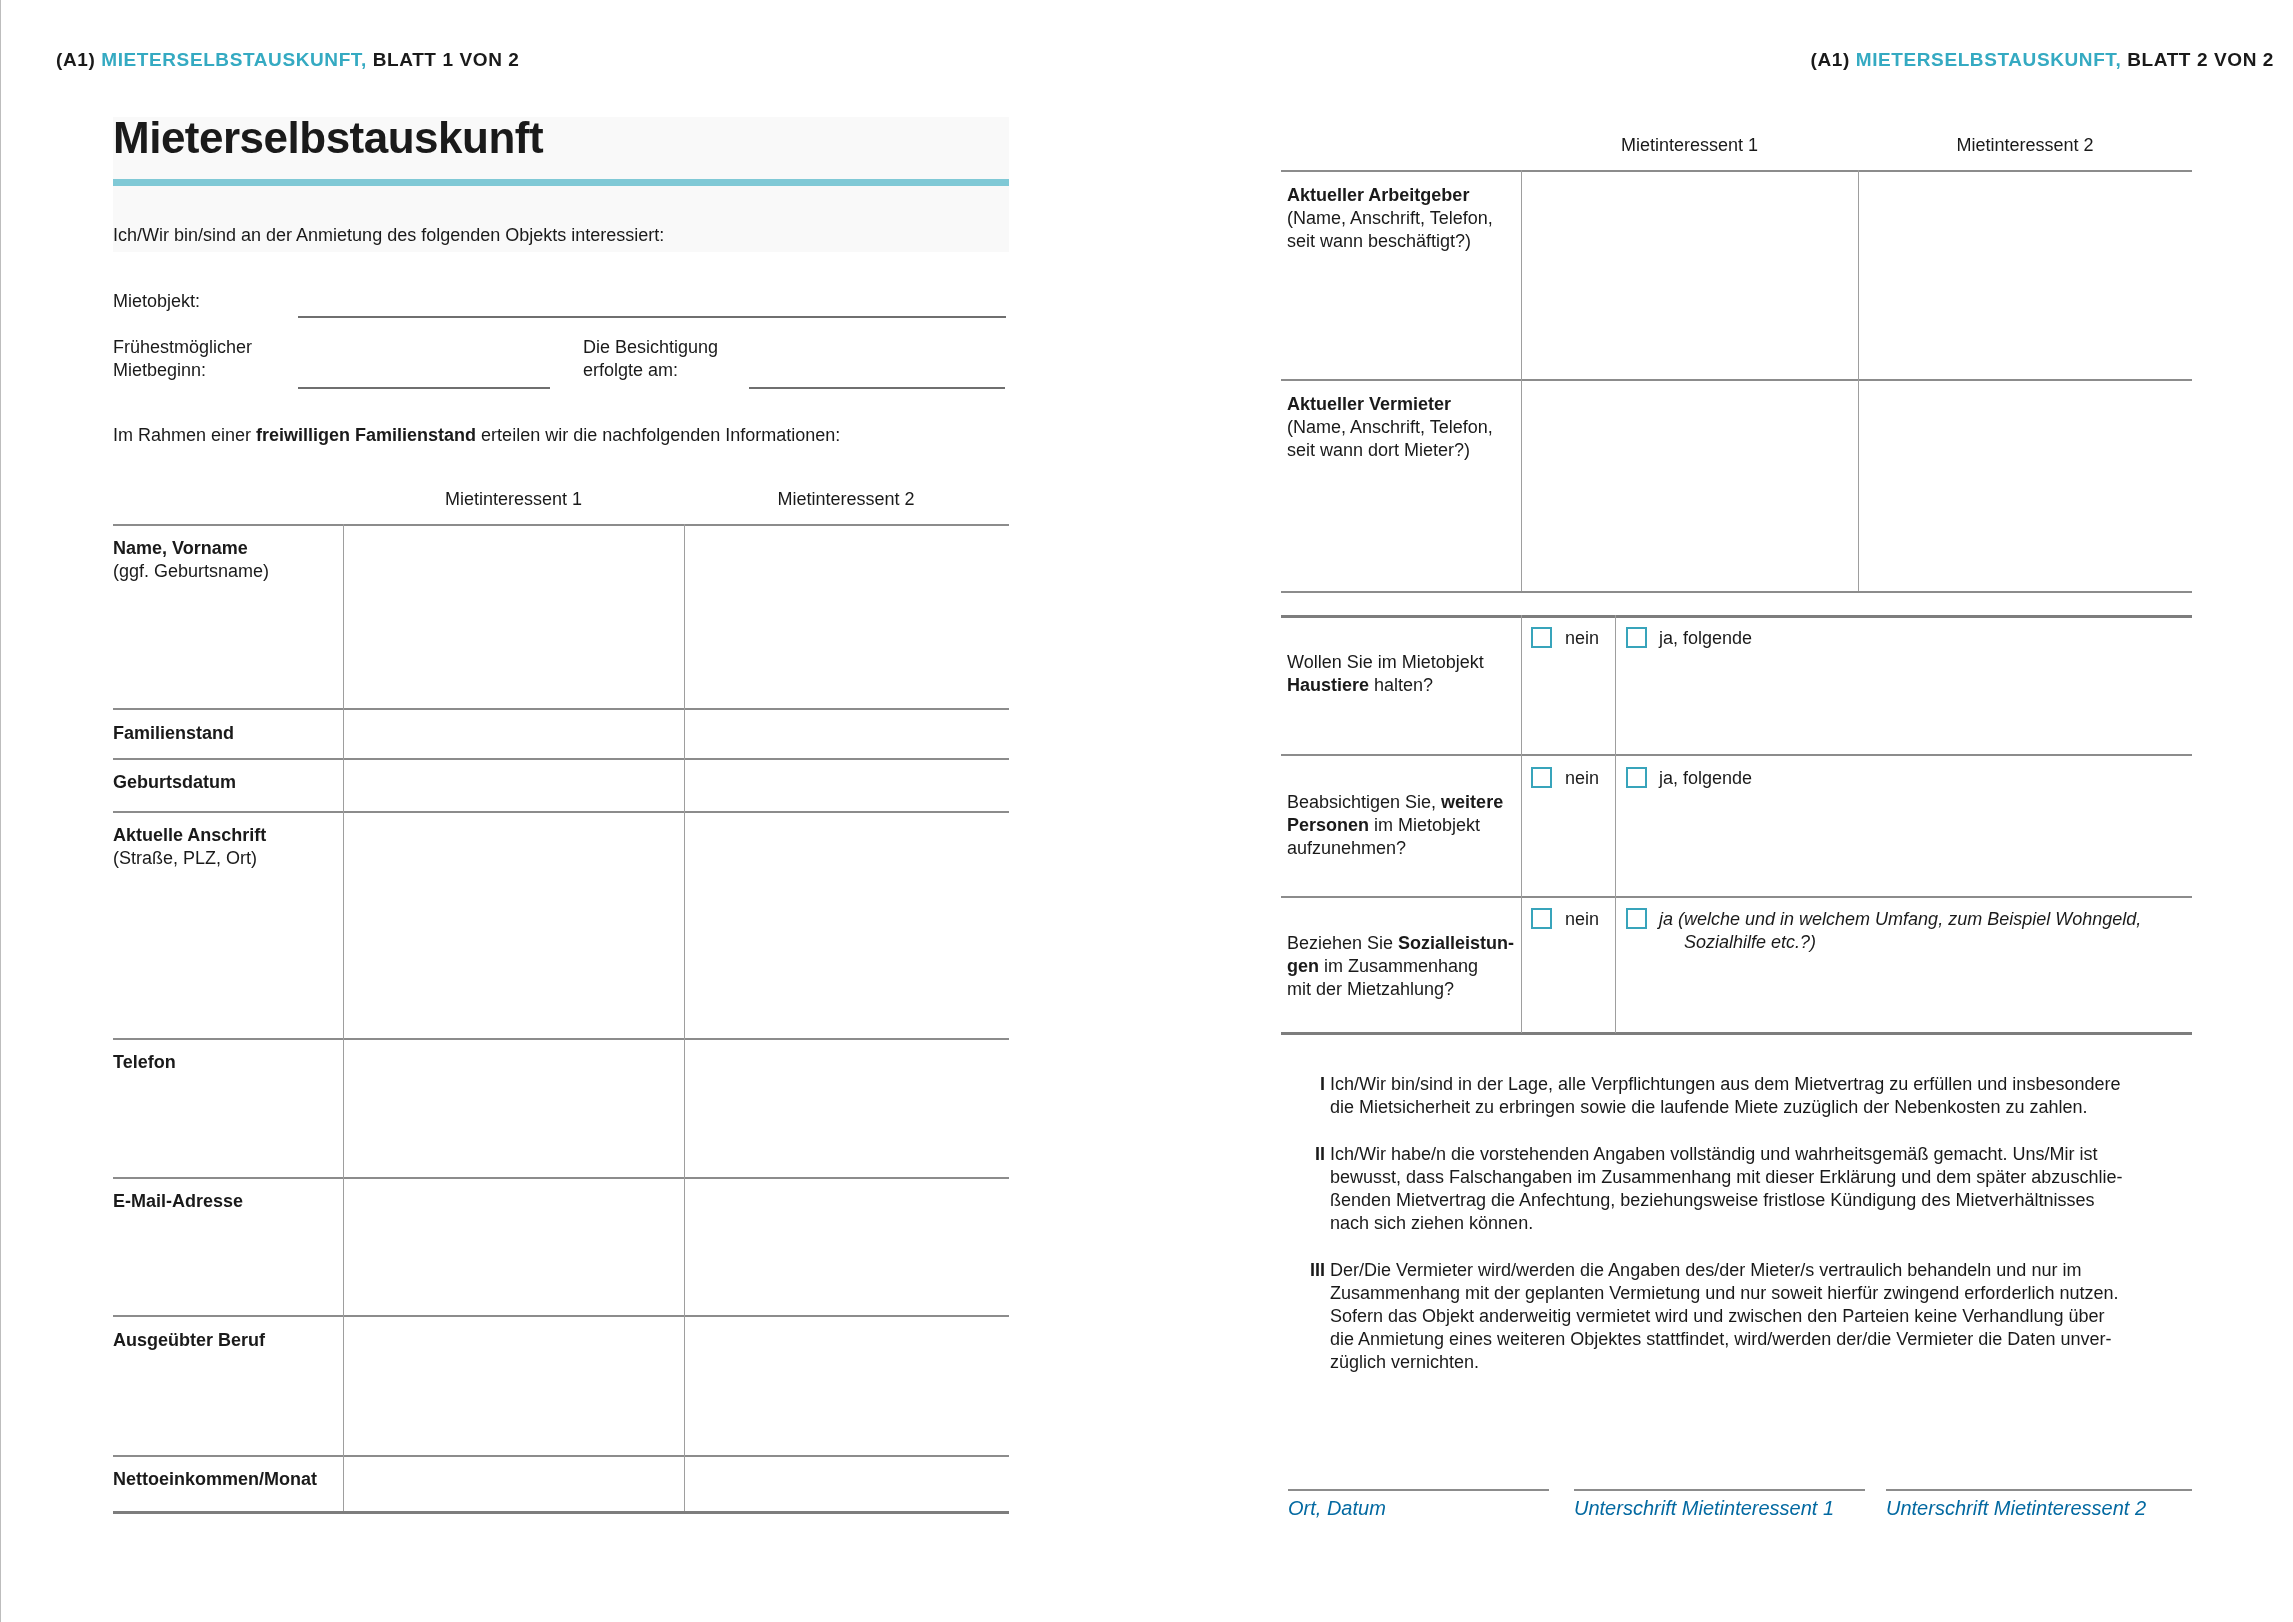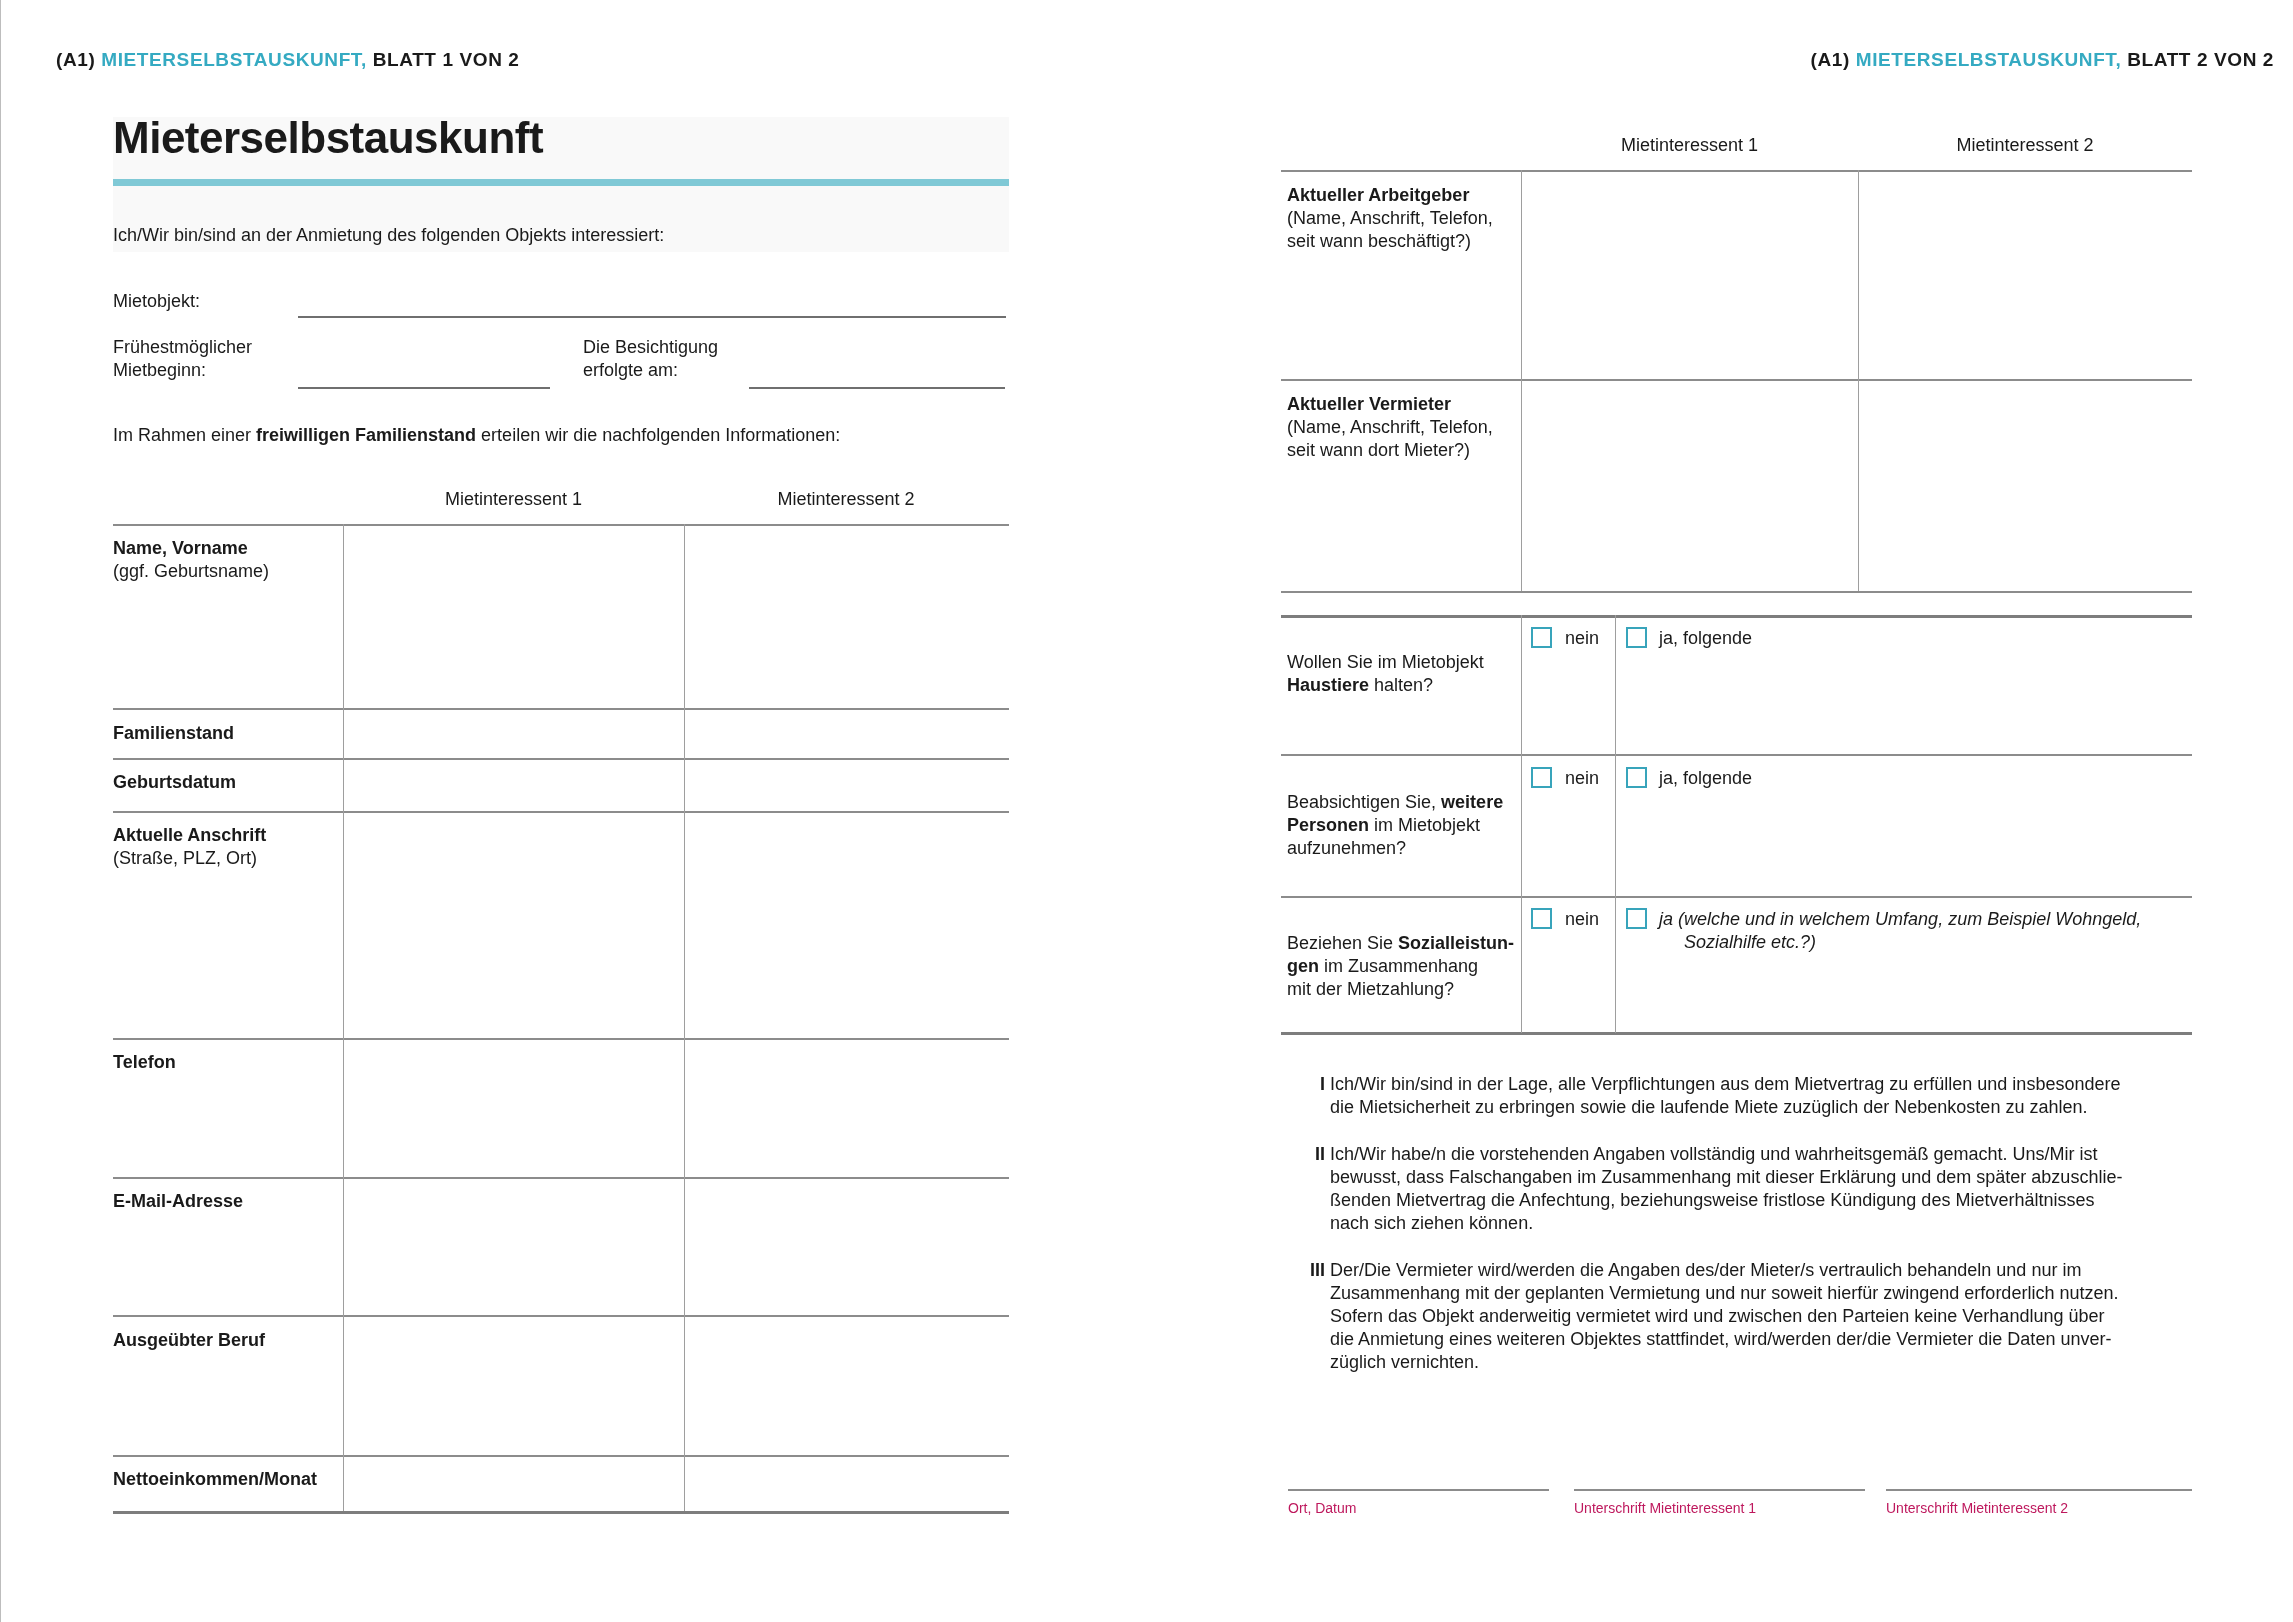--- a/index.html
+++ b/index.html
@@ -18,21 +18,21 @@
   .fieldline{position:absolute;height:1.9px;background:#6f6f6f;}
   .pageheader{font-size:19px;font-weight:bold;letter-spacing:0.6px;white-space:nowrap;}
   .teal{color:#35aac2;}
   .title{font-size:44px;font-weight:bold;letter-spacing:-0.5px;line-height:46px;}
   .titlebg{position:absolute;background:#f9f9f9;}
   .rule{position:absolute;background:#80c9d6;}
   .colhead{font-weight:normal;text-align:center;}
   .rowlabel span{display:block;}
   .checkbox{position:absolute;width:17px;height:17px;border:2.9px solid #38a4bb;background:#fff;}
   .cblabel{position:absolute;}
-  .sig-label{font-size:14px;color:#be185d;}
+  .sig-label{font-size:20px;color:#0369a1;font-style:italic;}
   .para{display:flex;}
   .para .num{width:27px;text-align:right;font-weight:bold;flex:none;}
   .para .ptext{margin-left:5px;width:856px;}
   .hang{padding-left:25px;text-indent:-25px;}
   .cell{position:absolute;}
 </style>
 </head>
 <body>
 
 <div class="canvas">

